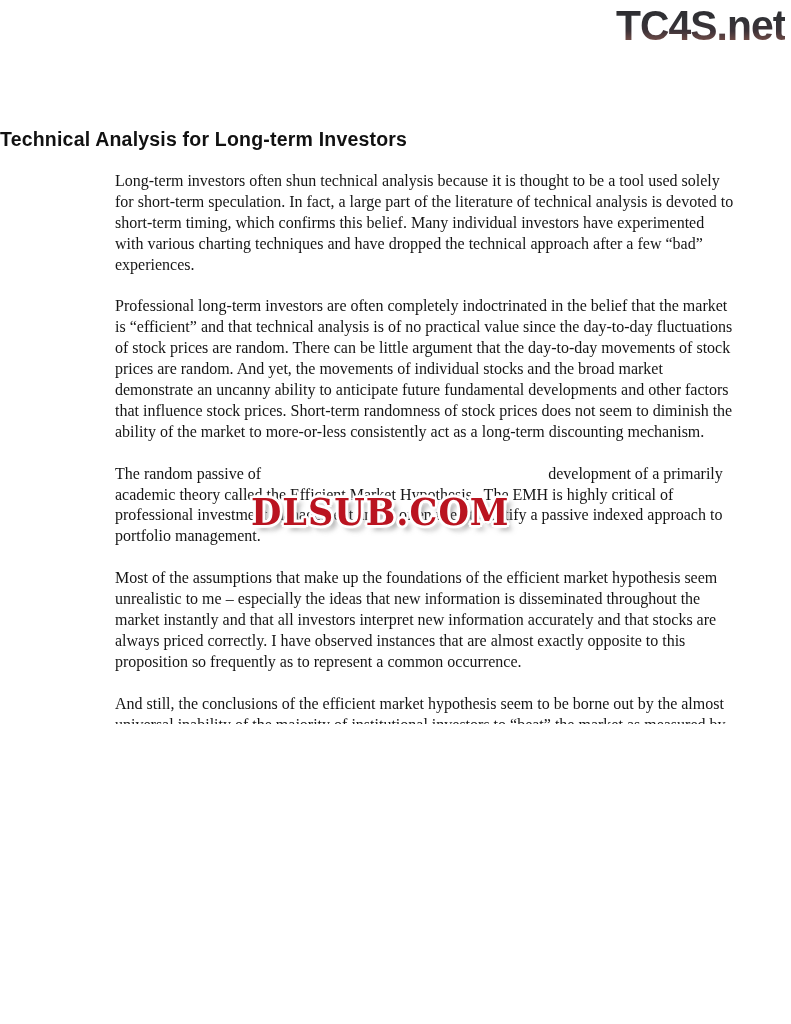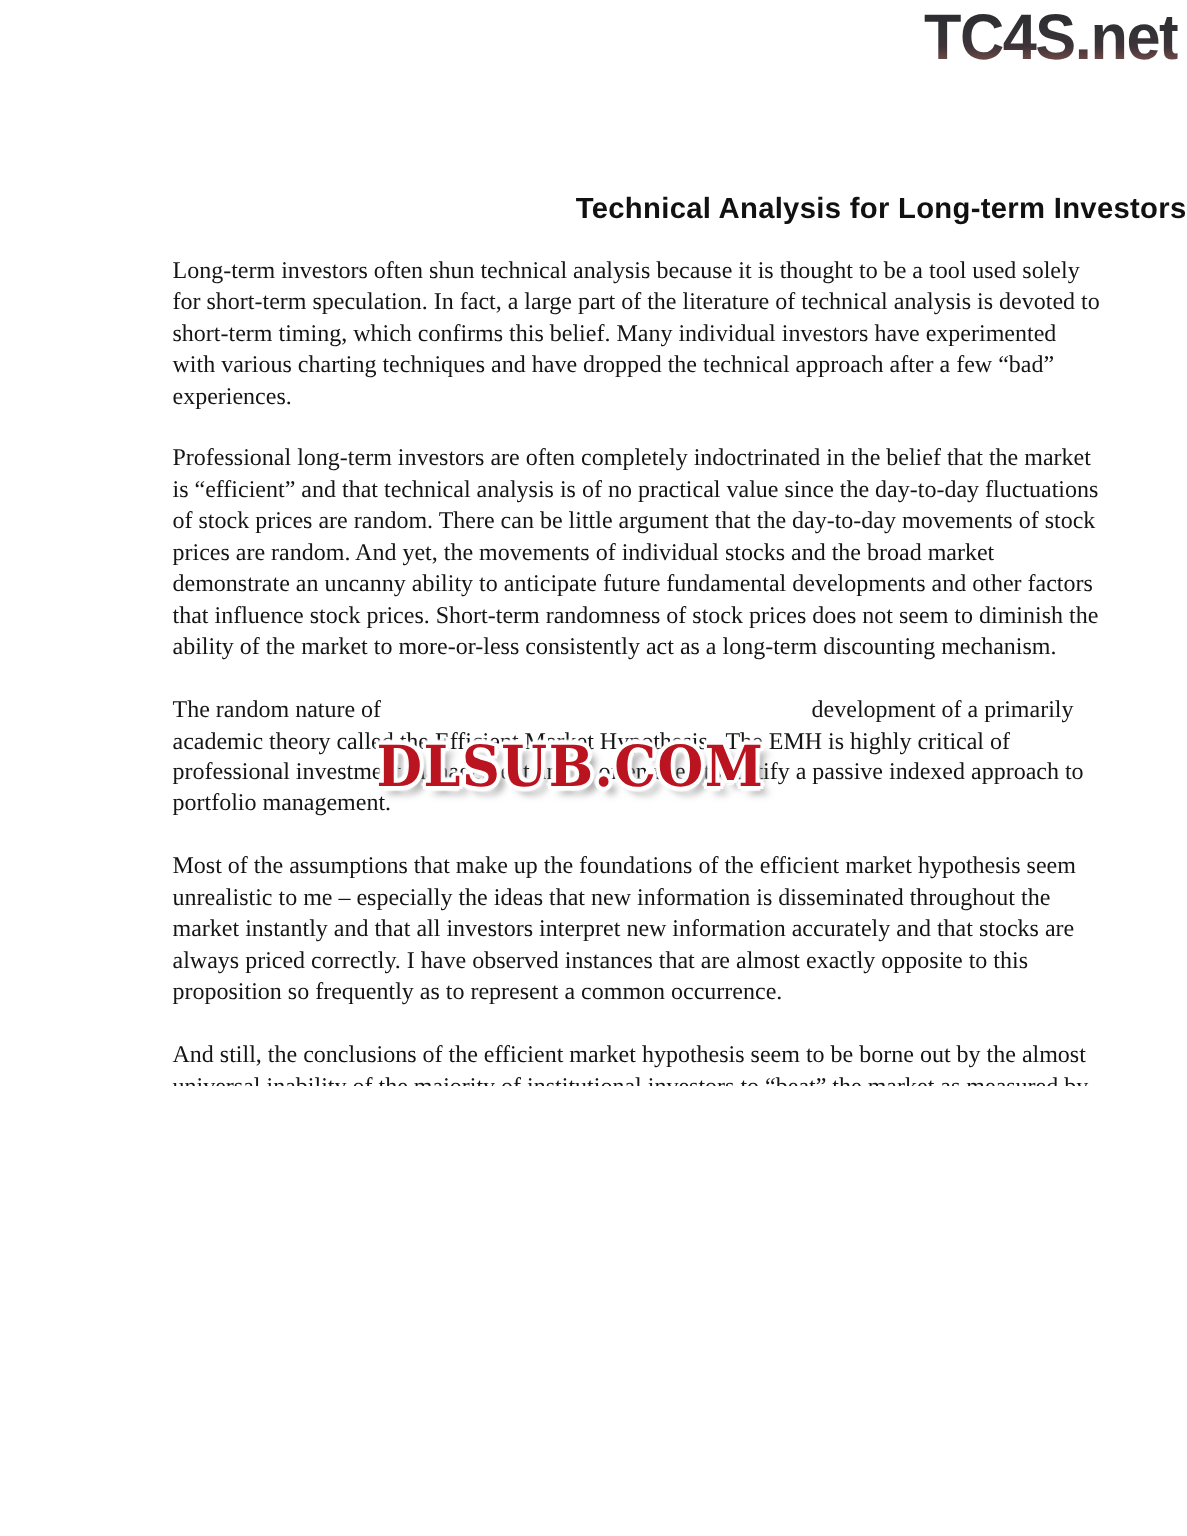--- a/index.html
+++ b/index.html
@@ -34,21 +34,21 @@
     transform: scaleX(0.95);
     transform-origin: right center;
   }
 
   .doc-title {
     position: absolute;
     top: 128px;
     left: 0;
     width: 100%;
     margin: 0;
-    text-align: right;
+    text-align: left;
     font-family: "Liberation Sans", sans-serif;
     font-weight: bold;
     font-size: 19.5px;
     letter-spacing: 0.2px;
     color: #111111;
   }
 
   .content {
     position: absolute;
     top: 171px;
@@ -117,21 +117,21 @@
 
 <div class="page">
 
   <div class="site-logo">TC4S.net</div>
 
   <h1 class="doc-title">Technical Analysis for Long-term Investors</h1>
 
   <div class="content">
     <p class="para">Long-term investors often shun technical analysis because it is thought to be a tool used solely for short-term speculation. In fact, a large part of the literature of technical analysis is devoted to short-term timing, which confirms this belief. Many individual investors have experimented with various charting techniques and have dropped the technical approach after a few “bad” experiences.</p>
     <p class="para">Professional long-term investors are often completely indoctrinated in the belief that the market is “efficient” and that technical analysis is of no practical value since the day-to-day fluctuations of stock prices are random. There can be little argument that the day-to-day movements of stock prices are random. And yet, the movements of individual stocks and the broad market demonstrate an uncanny ability to anticipate future fundamental developments and other factors that influence stock prices. Short-term randomness of stock prices does not seem to diminish the ability of the market to more-or-less consistently act as a long-term discounting mechanism.</p>
-    <p class="para"><span>The random nature of </span><span class="wm-gap"></span><span>development of a primarily academic theory called the Efficient Market Hypothesis.  The EMH is highly critical of professional investment management and is often used to justify a passive indexed approach to portfolio management.</span></p>
+    <p class="para"><span>The random passive of </span><span class="wm-gap"></span><span>development of a primarily academic theory called the Efficient Market Hypothesis.  The EMH is highly critical of professional investment management and is often used to justify a passive indexed approach to portfolio management.</span></p>
     <p class="para">Most of the assumptions that make up the foundations of the efficient market hypothesis seem unrealistic to me – especially the ideas that new information is disseminated throughout the market instantly and that all investors interpret new information accurately and that stocks are always priced correctly. I have observed instances that are almost exactly opposite to this proposition so frequently as to represent a common occurrence.</p>
     <p class="para">And still, the conclusions of the efficient market hypothesis seem to be borne out by the almost universal inability of the majority of institutional investors to “beat” the market as measured by a popular market average such as the S&amp;P 500. The academic community smugly points to the lack of performance as an almost direct proof of the efficient market hypothesis. That “proof” is almost totally damaging to the practice of technical analysis by long-term fundamental investors. The inability</p>
   </div>
 
   <div class="wm-dlsub">DLSUB.COM</div>
 
   <div class="footer">
     <span class="f-author">W. Page Allen CFA</span>
     <span class="f-page">Page 1</span>
     <span class="f-date">4/25/01</span>

